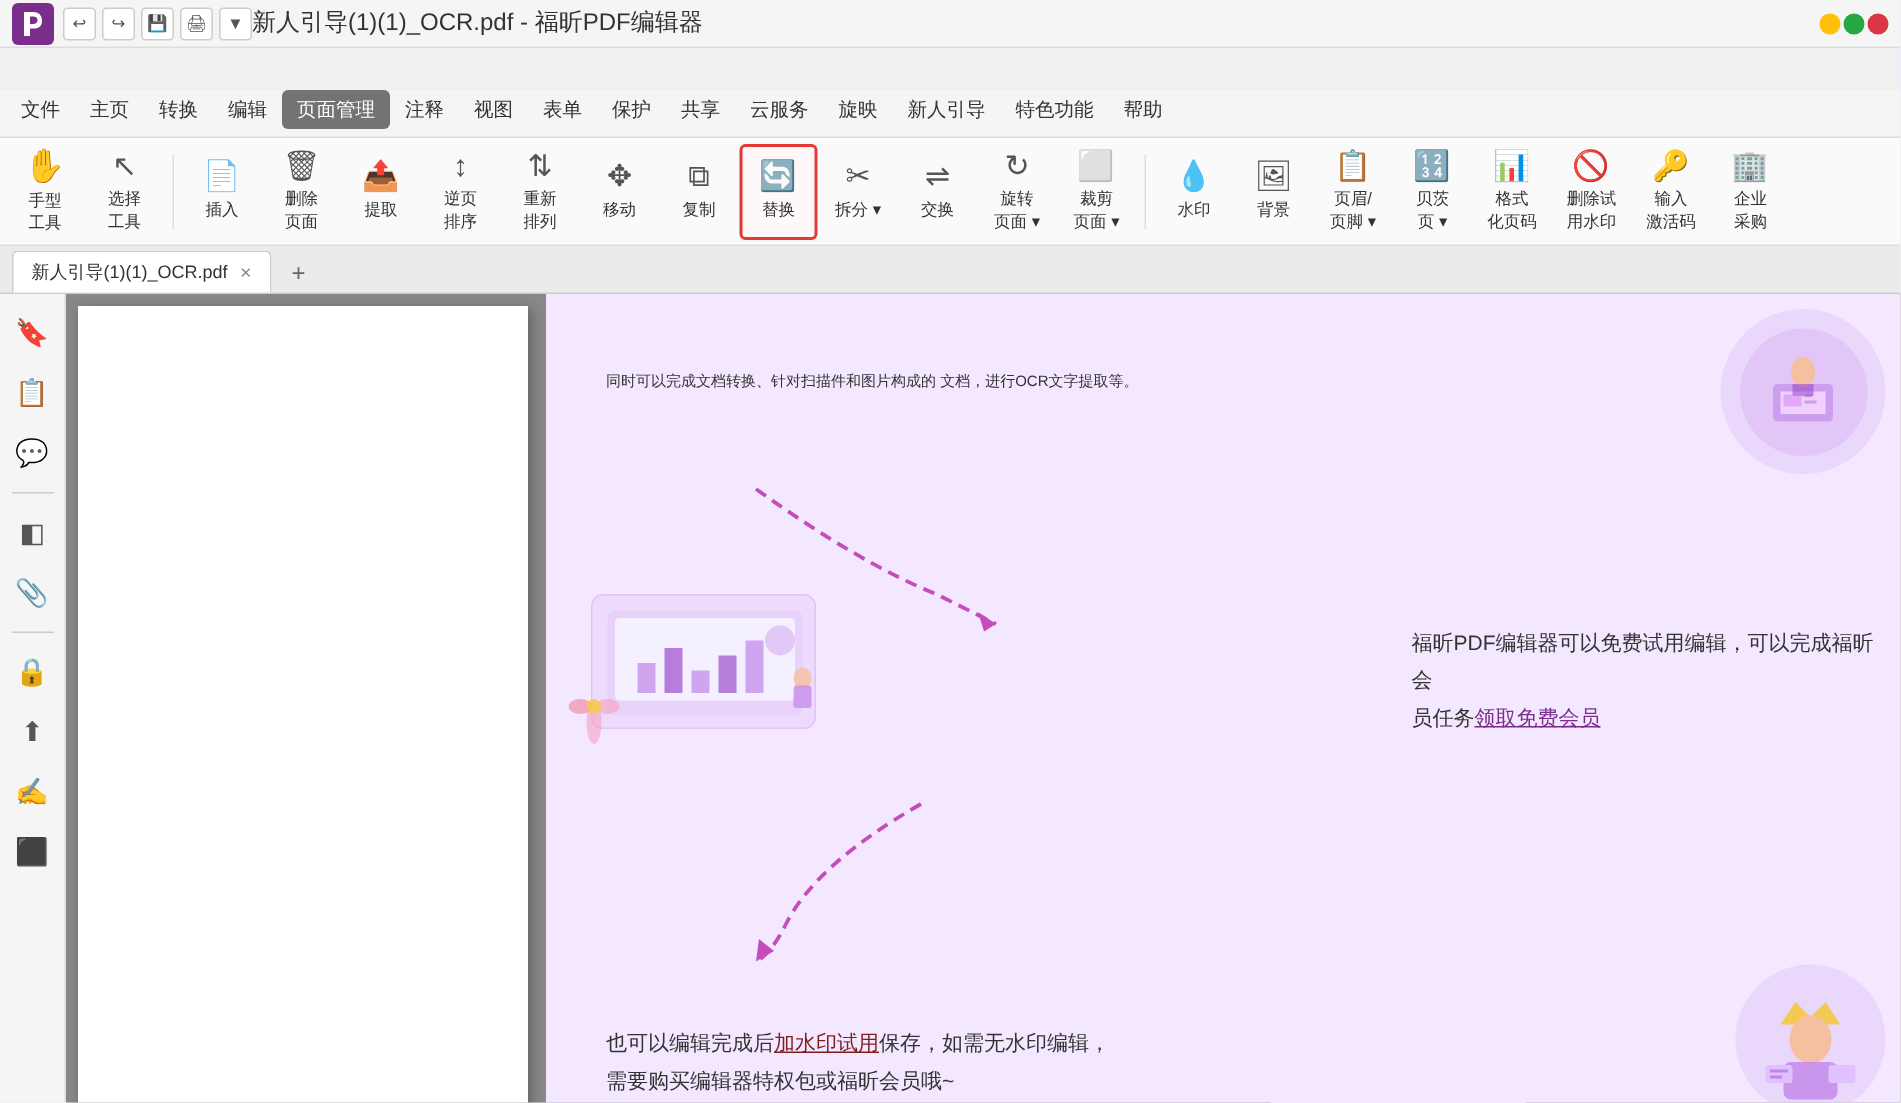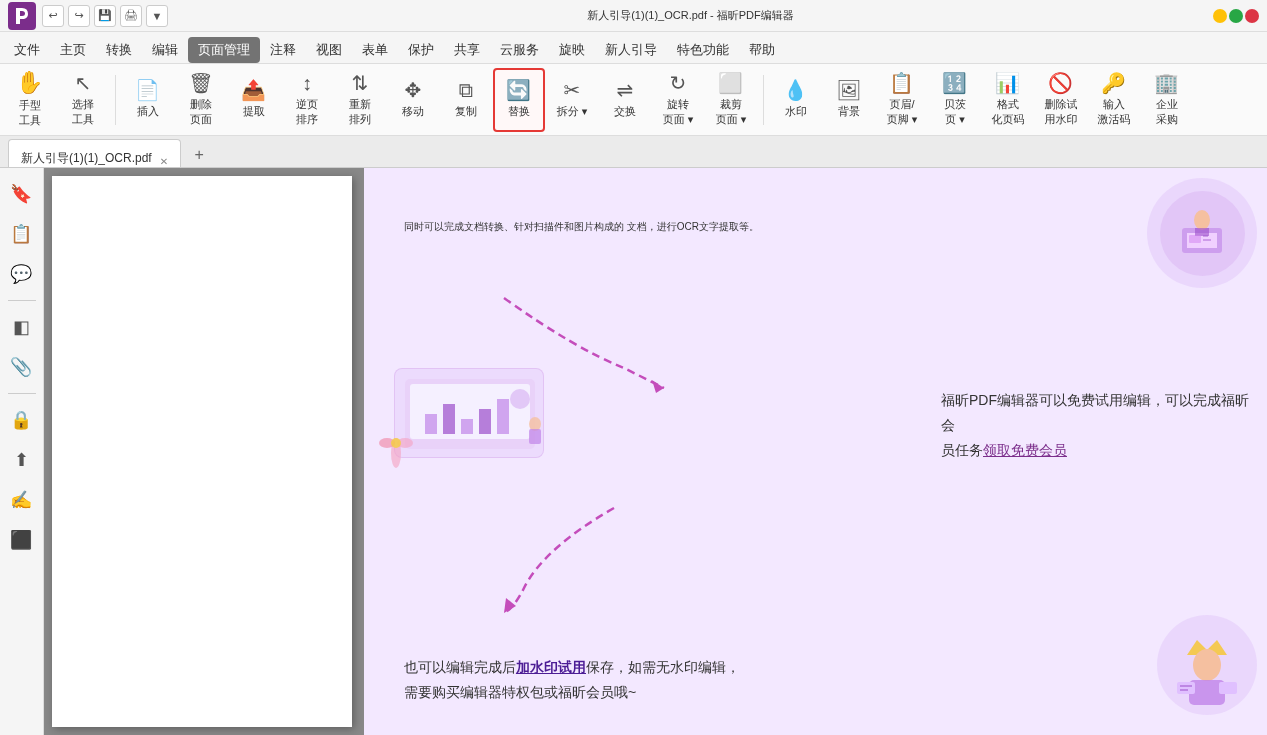--- a/index.html
+++ b/index.html
@@ -13,35 +13,36 @@
       align-items: center;
       justify-content: space-between;
       padding: 0 8px;
       border-bottom: 1px solid #ddd;
     }
     .title-bar-left { display: flex; align-items: center; gap: 6px; }
     .title-bar-logo { width: 28px; height: 28px; background: #7b2d8b; border-radius: 4px; display: flex; align-items: center; justify-content: center; }
     .title-bar-logo svg { width: 20px; height: 20px; }
     .title-bar-actions { display: flex; gap: 4px; }
     .title-bar-action-btn { width: 22px; height: 22px; border: 1px solid #ccc; background: #fff; border-radius: 3px; cursor: pointer; display: flex; align-items: center; justify-content: center; font-size: 11px; color: #555; }
-    .title-bar-title { font-size: 11px; color: #333; flex: 1; text-align: center; }
+    .title-bar-title { font-size: 16px; color: #333; flex: 1; text-align: left; }
     .title-bar-winbtns { display: flex; gap: 2px; }
     .winbtn { width: 14px; height: 14px; border-radius: 50%; cursor: pointer; }
     .winbtn.min { background: #ffc107; }
     .winbtn.max { background: #28a745; }
     .winbtn.close { background: #dc3545; }
 
     
     .menu-bar {
       height: 32px;
       background: #f5f5f5;
       display: flex;
-      align-items: flex-end;
+      align-items: flex-start;
       padding: 0 4px;
       border-bottom: 1px solid #ddd;
+      margin-top: 28px;
     }
     .menu-item {
       padding: 4px 10px;
       font-size: 13px;
       color: #333;
       cursor: pointer;
       border-radius: 3px;
     }
     .menu-item.active {
       background: #737373;
@@ -103,21 +104,21 @@
       border-bottom: 1px solid #ccc;
     }
     .tab {
       height: 28px;
       padding: 0 12px;
       background: #fff;
       border: 1px solid #ccc;
       border-bottom: none;
       border-radius: 4px 4px 0 0;
       display: flex;
-      align-items: flex-end;
+      align-items: center;
       gap: 8px;
       font-size: 12px;
       color: #333;
       cursor: pointer;
     }
     .tab-close { font-size: 10px; color: #888; cursor: pointer; }
     .tab-add {
       width: 24px; height: 24px;
       margin-left: 6px;
       border-radius: 4px;
@@ -435,21 +436,21 @@
         </div>
       </div>
 
       <svg style="position:absolute; top:330px; left:100px; width:250px; height:120px; pointer-events:none;">
         <path d="M 150 10 Q 80 50 60 90 Q 50 110 40 115" stroke="#c44dbb" stroke-width="2.5" stroke-dasharray="8,5" fill="none"></path>
         <polygon points="40,115 42,100 52,108" fill="#c44dbb"></polygon>
       </svg>
 
       <div style="position:absolute; bottom:30px; left:40px; right:140px;">
         <p style="font-size:14px; color:#333; line-height:1.8;">
-          也可以编辑完成后<a href="#" style="color:#4c1d95; text-decoration:underline;font-weight:bold;">加水印试用</a>保存，如需无水印编辑，<br>需要购买编辑器特权包或福昕会员哦~
+          也可以编辑完成后<a href="#" style="color:#7f1d1d; text-decoration:underline;">加水印试用</a>保存，如需无水印编辑，<br>需要购买编辑器特权包或福昕会员哦~
         </p>
       </div>
 
       <div style="position:absolute; bottom:10px; right:10px; width:100px; height:110px;">
         <div style="width:100px; height:100px; border-radius:50%; background:rgba(200,150,240,0.2); display:flex; align-items:center; justify-content:center;">
           <svg width="80" height="90" viewBox="0 0 80 90">
 
             <polygon points="20,35 30,20 40,30 50,20 60,35" fill="#f5c840" opacity="0.9"></polygon>
 
             <ellipse cx="40" cy="45" rx="14" ry="16" fill="#f5c0a0"></ellipse>

